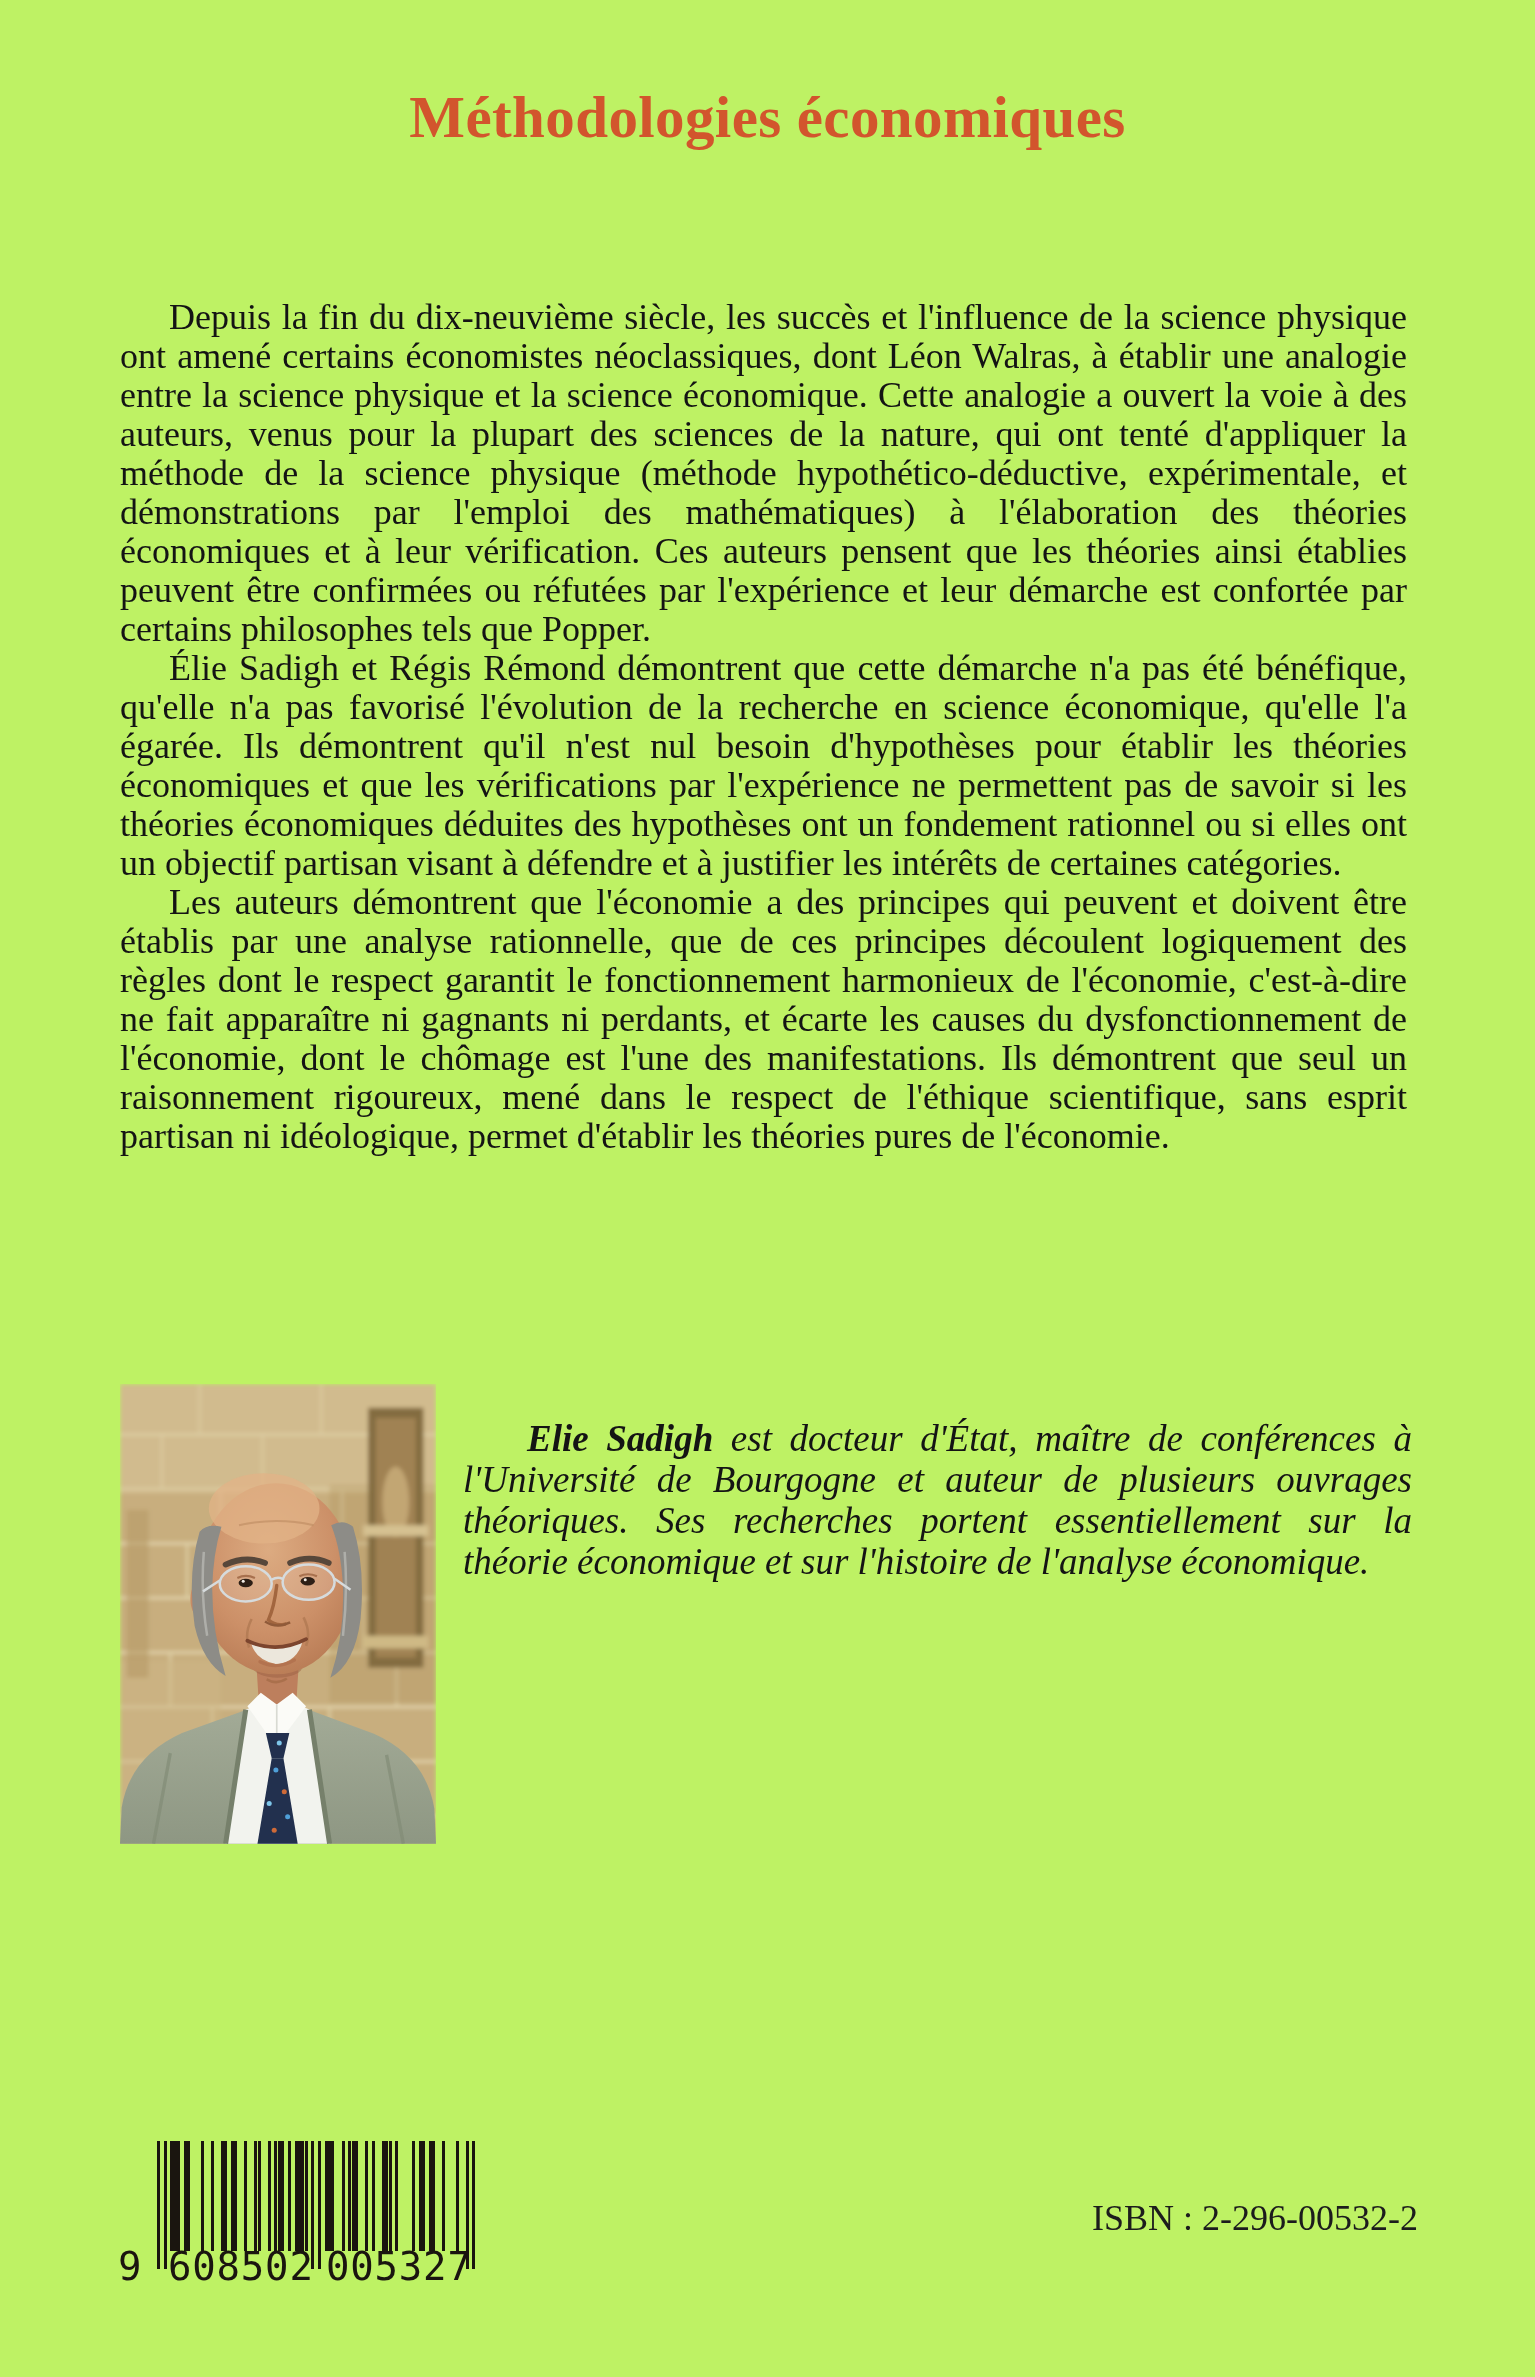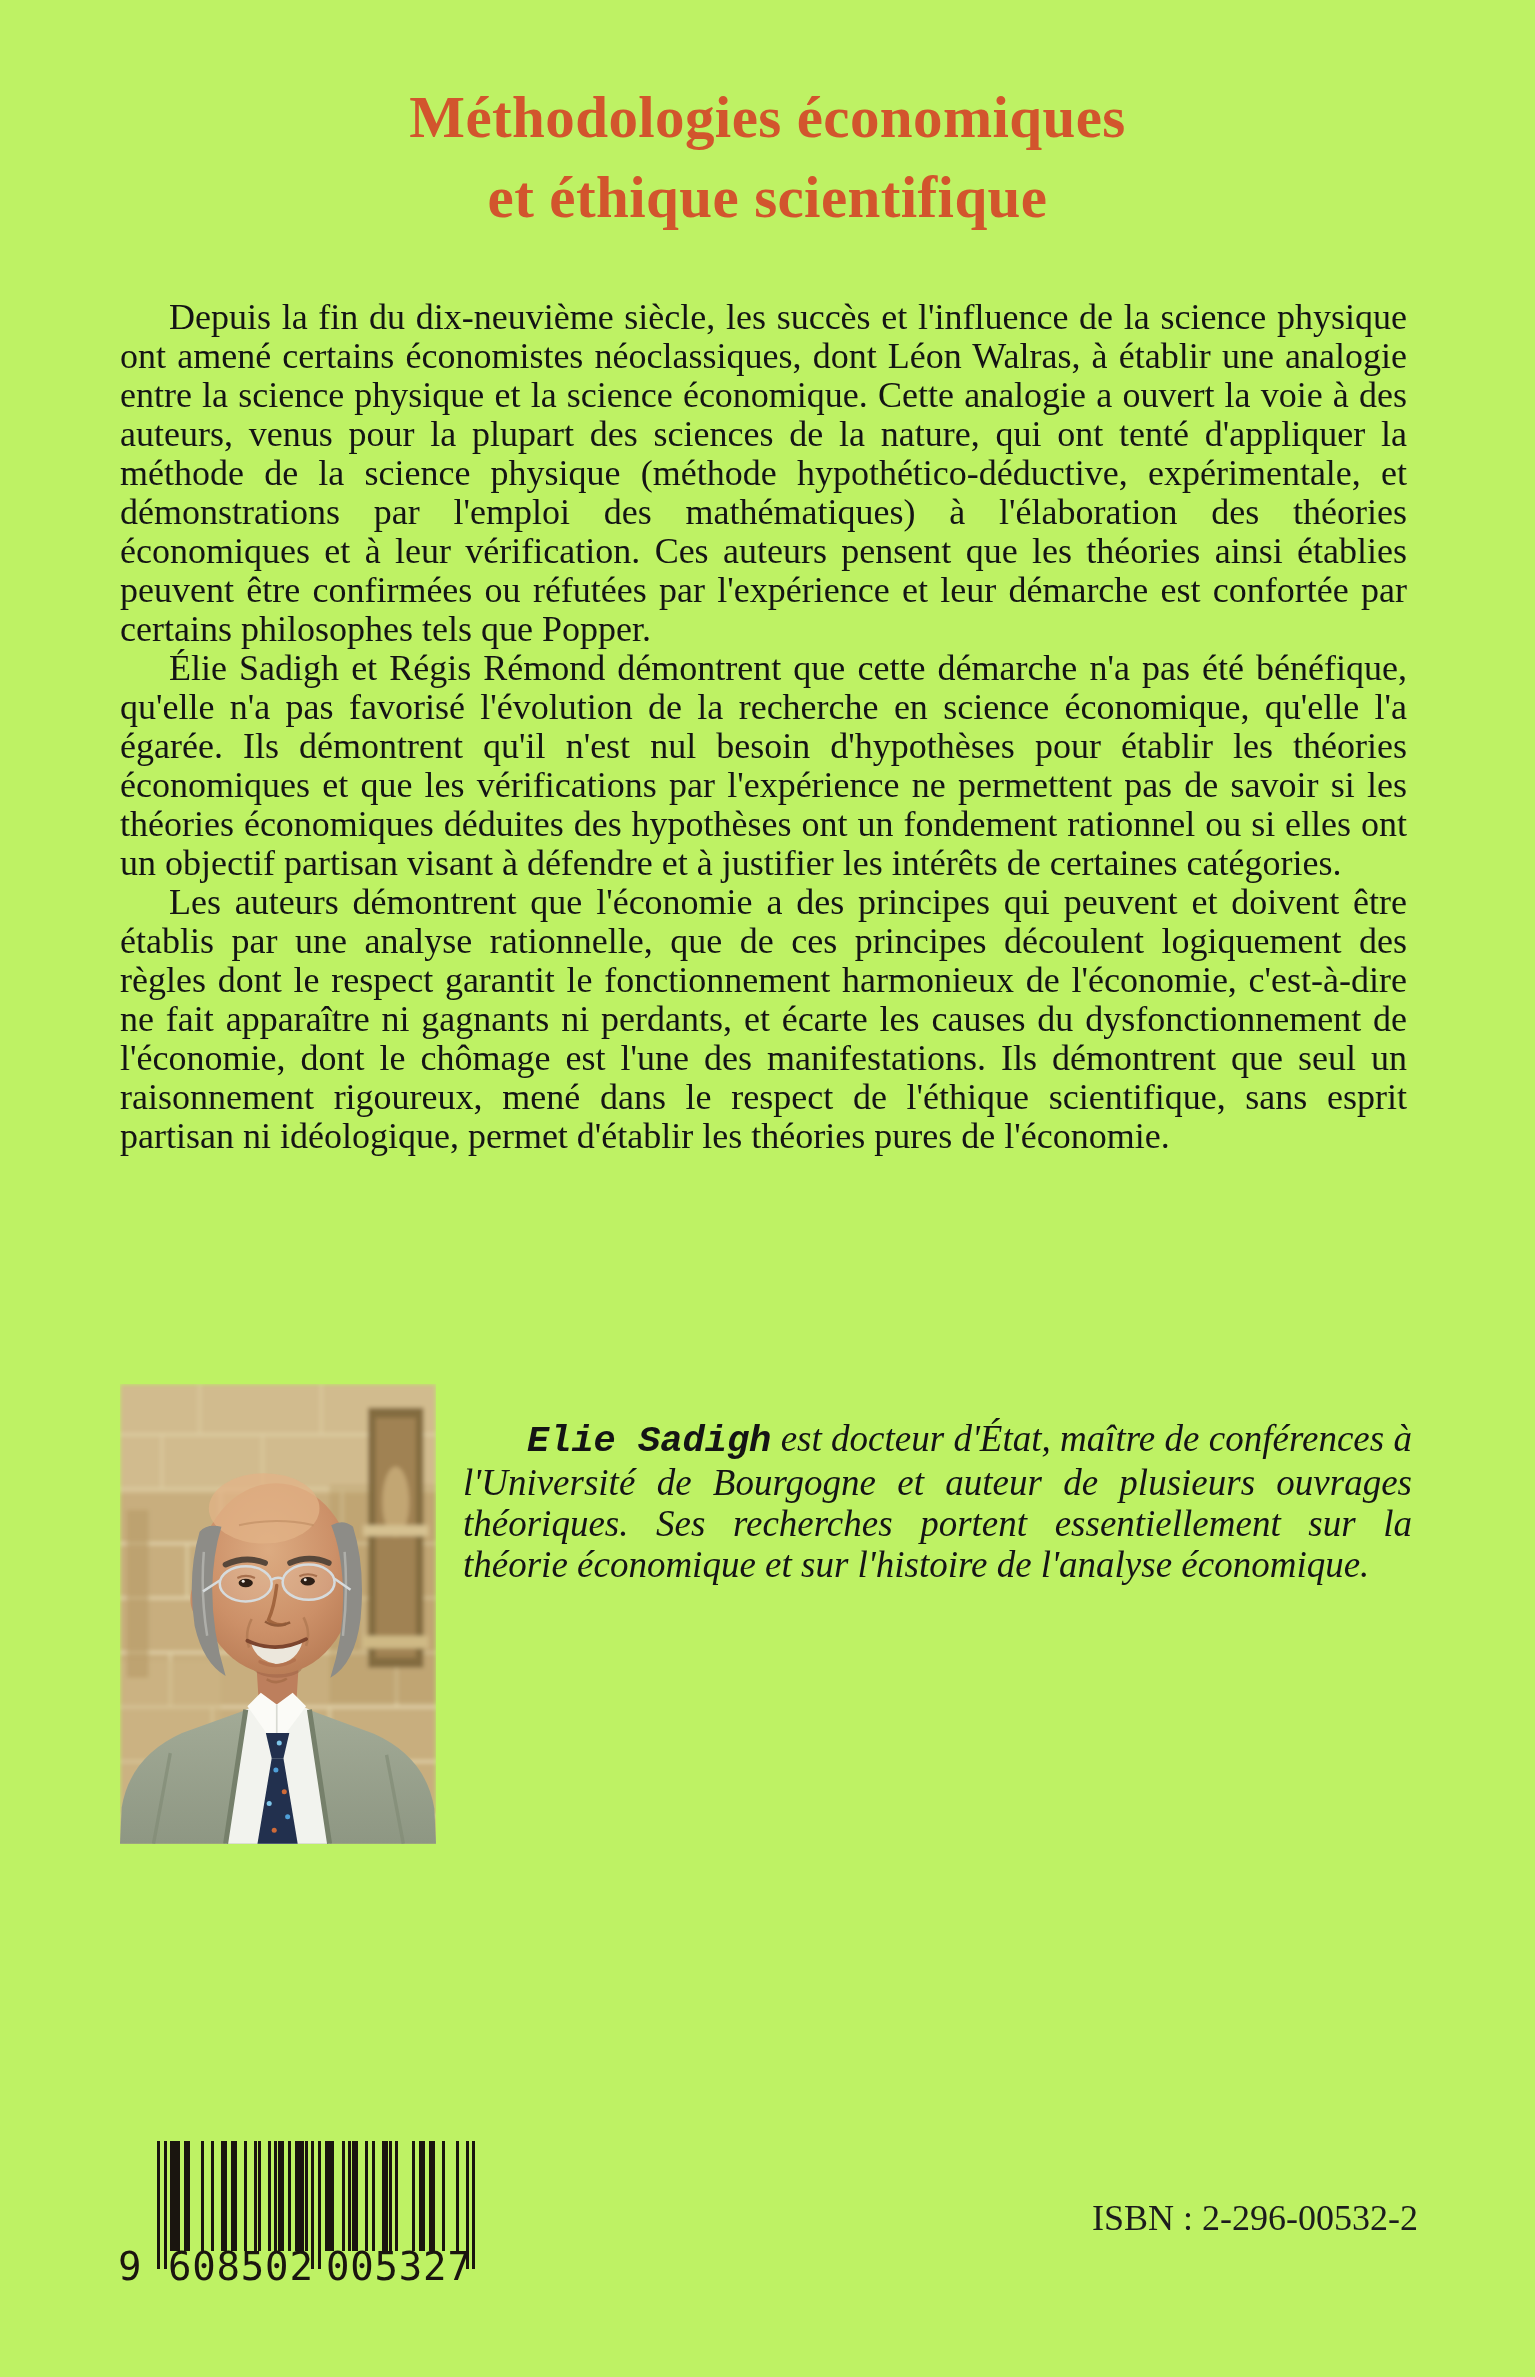--- a/index.html
+++ b/index.html
@@ -45,21 +45,21 @@
   }
   .bio-text{
     flex:1;
     padding-top:34px;
     font-style:italic;
     font-size:37px;
     line-height:41px;
     text-align:justify;
   }
   .bio-text p{margin:0; text-indent:64px;}
-  .bio-text b{font-weight:bold;font-family:Liberation Mono, monospace;}
+  .bio-text b{font-weight:bold;}
   
   .barcode{
     position:absolute;
     left:118px; top:2141px;
     width:369px; height:151px;
   }
   .bars{position:absolute; left:39px; top:0; width:319px; height:129px;}
   .bar{position:absolute; top:0; width:3.4px; height:110px; background:#1a150f;}
   .bar.guard{height:128px;}
   .bc-digits span{
@@ -82,21 +82,20 @@
     color:#1c1c1c;
   }
 </style>
 </head>
 <body>
 
 <div class="page">
 
   <div class="title" style="color: rgb(210, 85, 45);">
     <div>Méthodologies économiques</div>
-    <div>et éthique scientifique</div>
   </div>
 
   <div class="synopsis">
     <p>Depuis la fin du dix-neuvième siècle, les succès et l'influence de la science physique ont amené certains économistes néoclassiques, dont Léon Walras, à établir une analogie entre la science physique et la science économique. Cette analogie a ouvert la voie à des auteurs, venus pour la plupart des sciences de la nature, qui ont tenté d'appliquer la méthode de la science physique (méthode hypothético-déductive, expérimentale, et démonstrations par l'emploi des mathématiques) à l'élaboration des théories économiques et à leur vérification. Ces auteurs pensent que les théories ainsi établies peuvent être confirmées ou réfutées par l'expérience et leur démarche est confortée par certains philosophes tels que Popper.</p>
     <p>Élie Sadigh et Régis Rémond démontrent que cette démarche n'a pas été bénéfique, qu'elle n'a pas favorisé l'évolution de la recherche en science économique, qu'elle l'a égarée. Ils démontrent qu'il n'est nul besoin d'hypothèses pour établir les théories économiques et que les vérifications par l'expérience ne permettent pas de savoir si les théories économiques déduites des hypothèses ont un fondement rationnel ou si elles ont un objectif partisan visant à défendre et à justifier les intérêts de certaines catégories.</p>
     <p>Les auteurs démontrent que l'économie a des principes qui peuvent et doivent être établis par une analyse rationnelle, que de ces principes découlent logiquement des règles dont le respect garantit le fonctionnement harmonieux de l'économie, c'est-à-dire ne fait apparaître ni gagnants ni perdants, et écarte les causes du dysfonctionnement de l'économie, dont le chômage est l'une des manifestations. Ils démontrent que seul un raisonnement rigoureux, mené dans le respect de l'éthique scientifique, sans esprit partisan ni idéologique, permet d'établir les théories pures de l'économie.</p>
   </div>
 
   <div class="bio-row">
 

